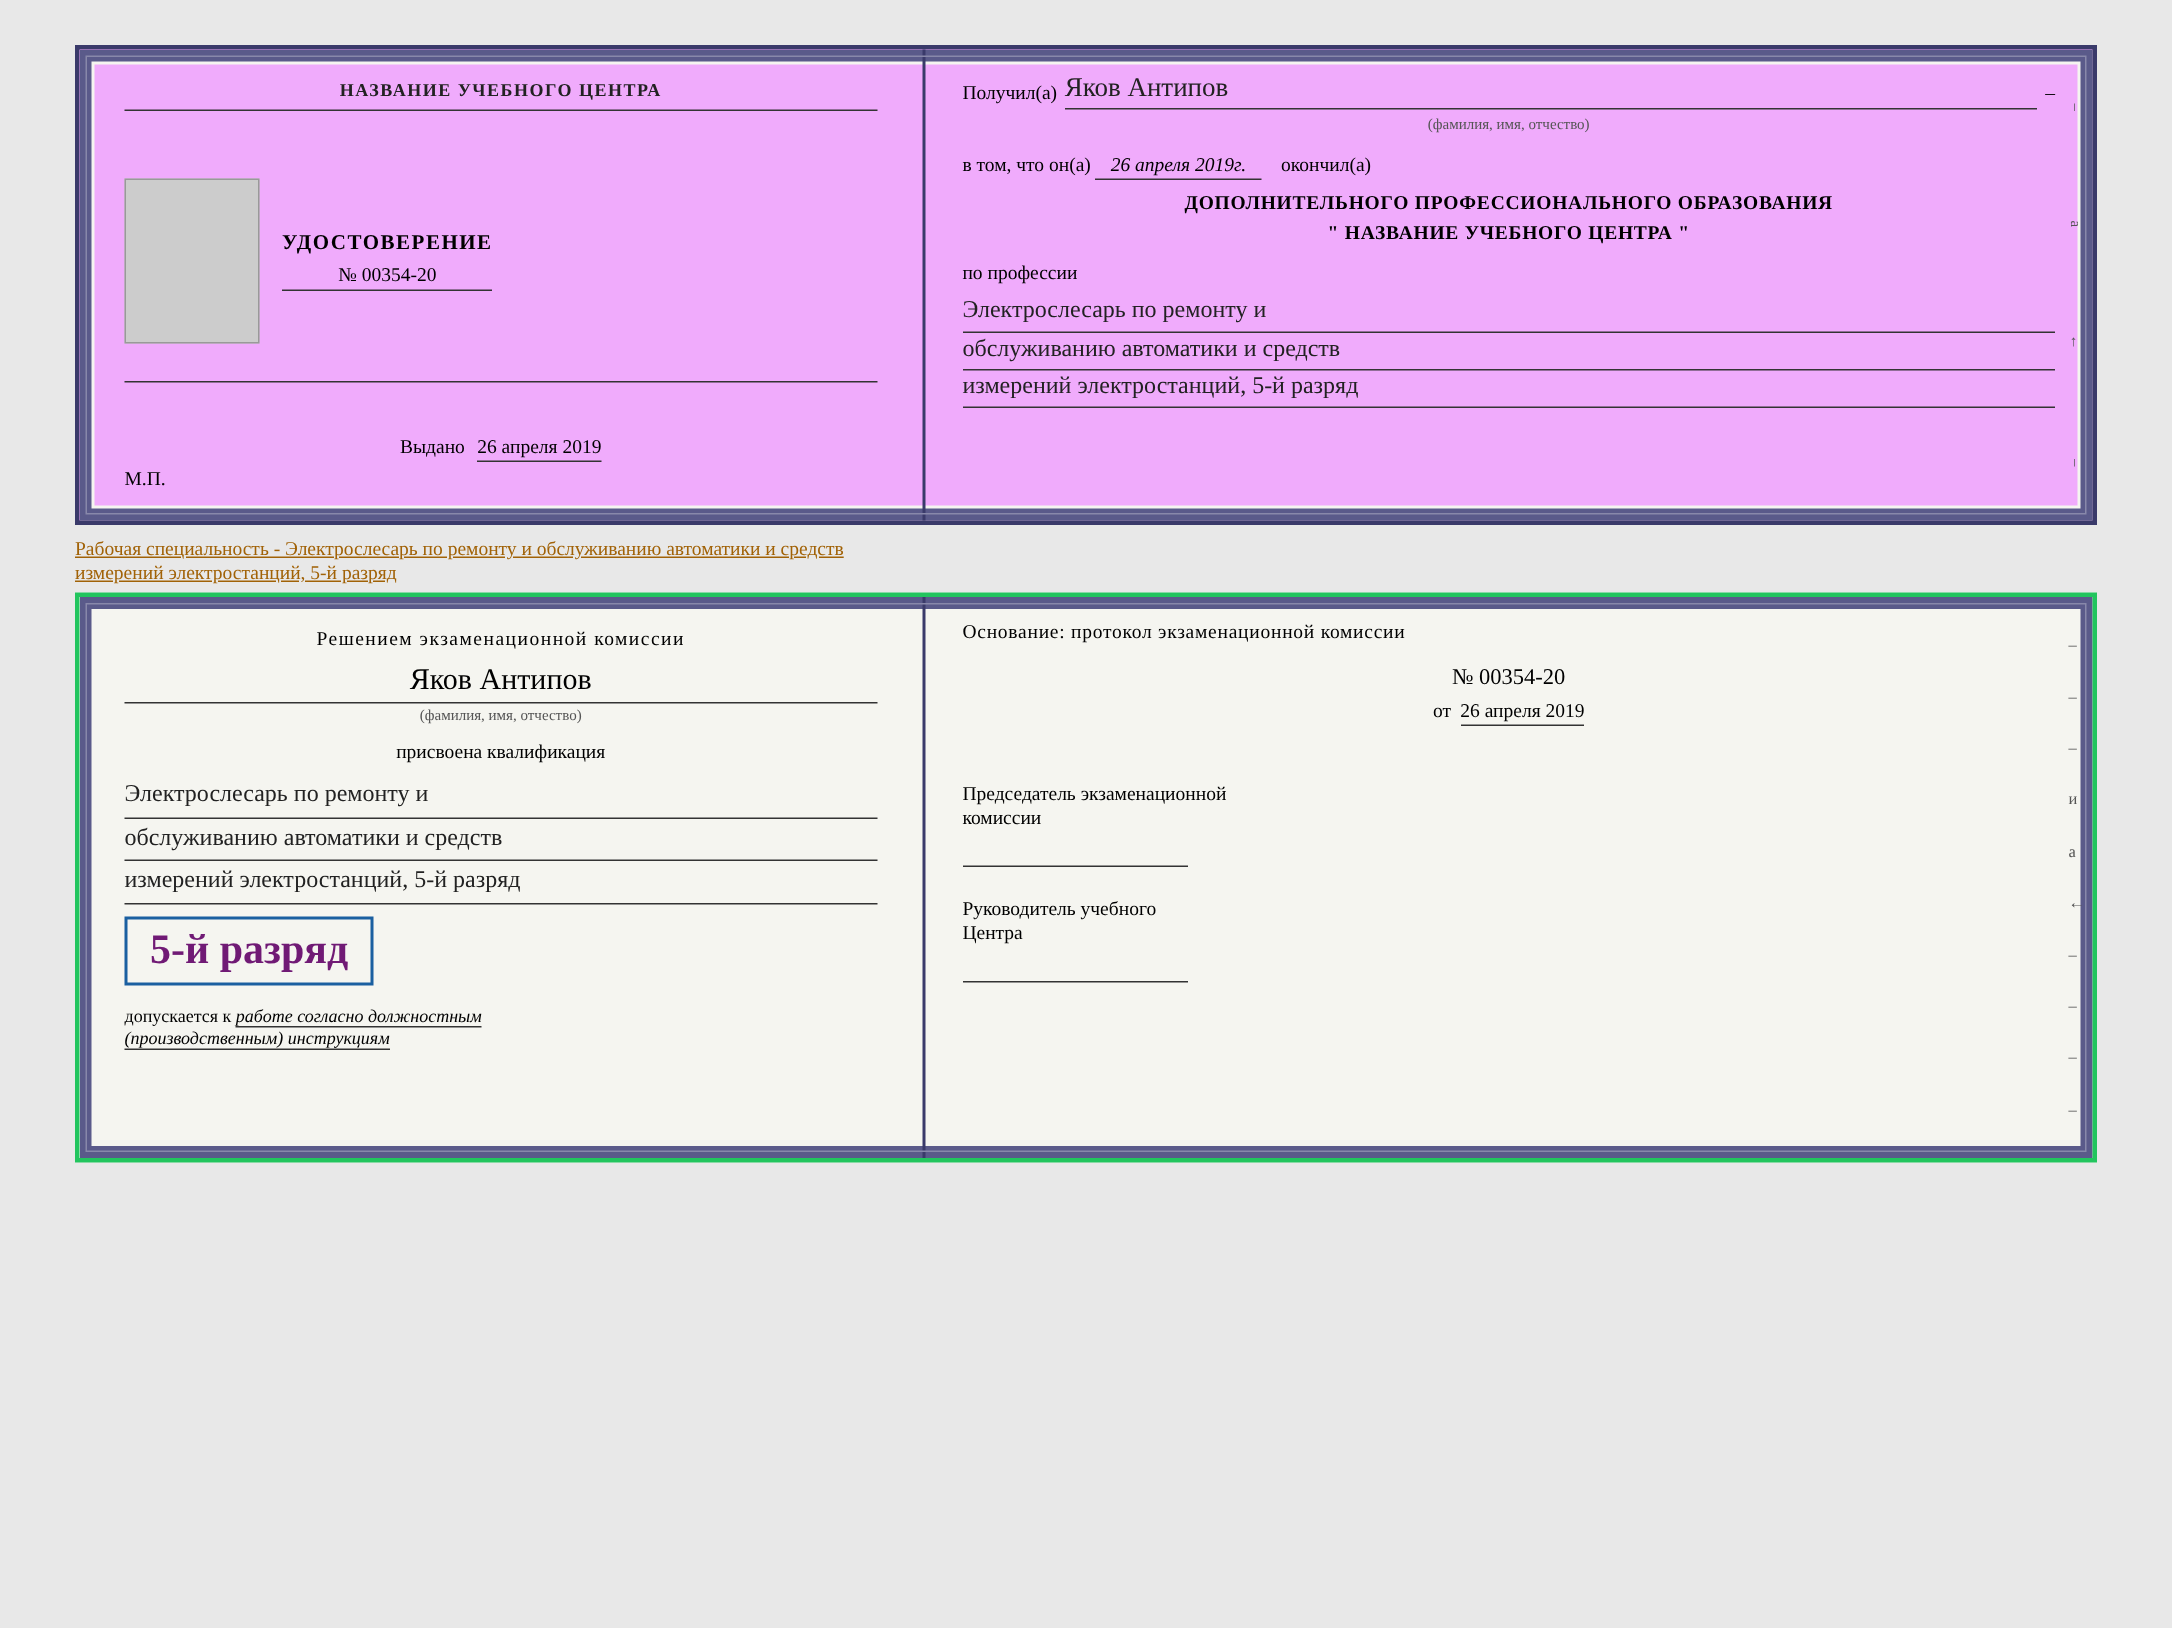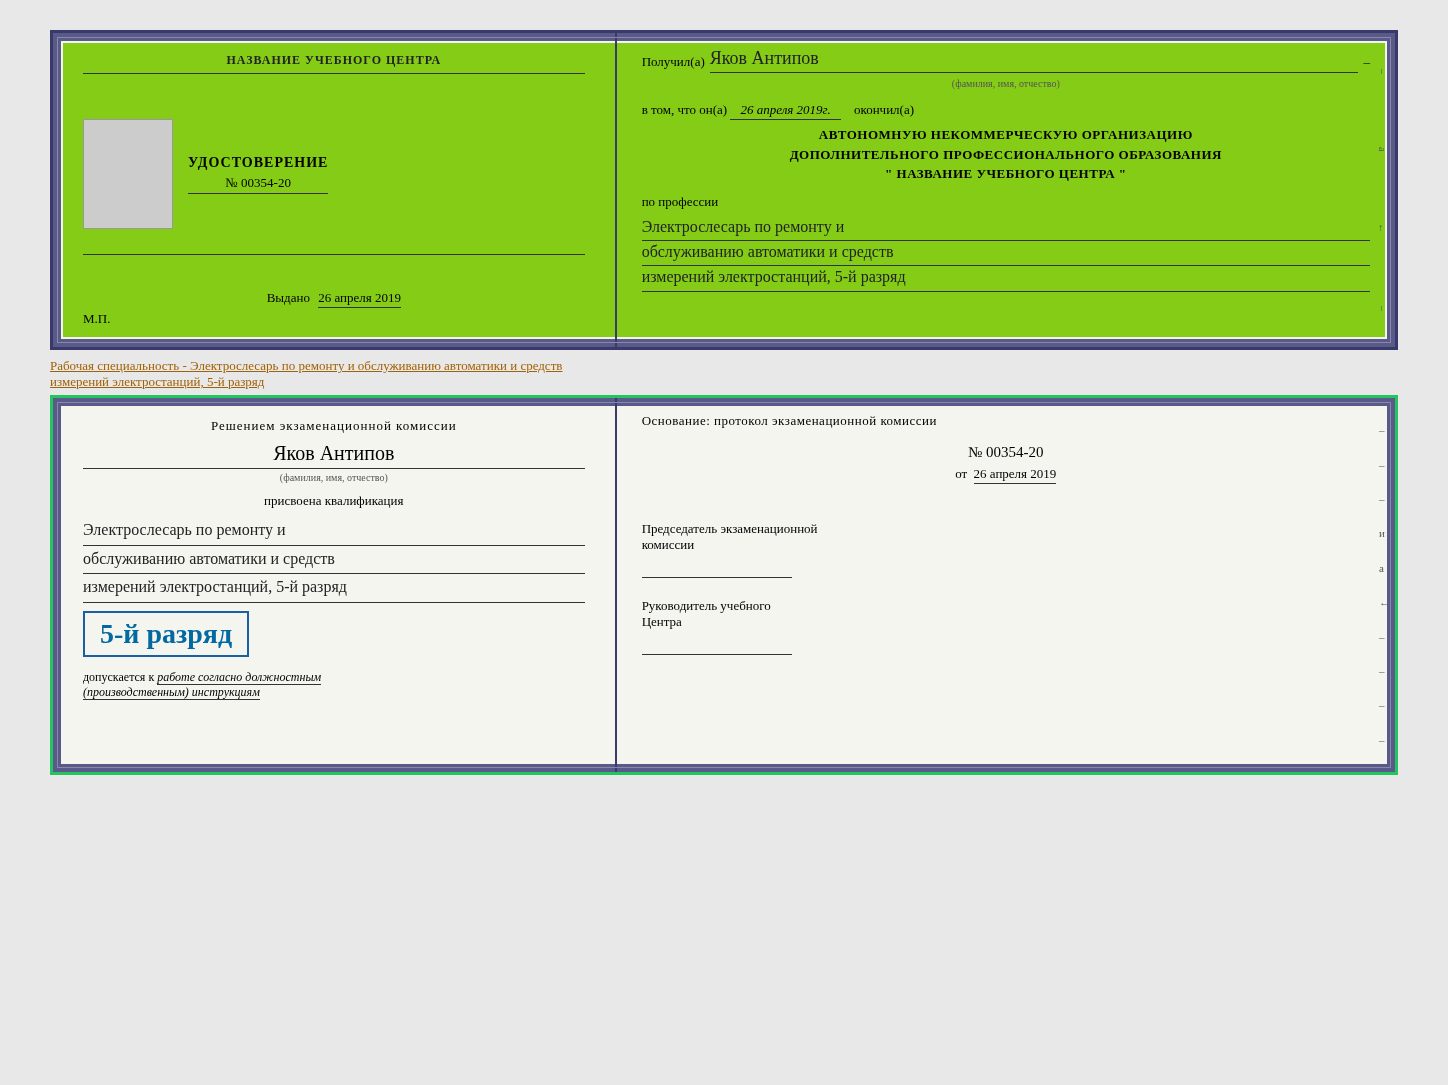--- a/index.html
+++ b/index.html
@@ -13,21 +13,21 @@
 
     .page-wrapper {
       background: #e8e8e8;
       padding: 10px 30px;
     }
 
     
     .cert-top {
       display: flex;
       border: 3px solid #3a3a6a;
-      background: #84cc16;
+      background: #f0abfc;
       margin-bottom: 0;
       min-height: 320px;
       position: relative;
     }
 
     .cert-top::before {
       content: '';
       position: absolute;
       top: 4px; left: 4px; right: 4px; bottom: 4px;
       border: 1px solid #8888aa;
@@ -295,21 +295,21 @@
     .rank-box {
       border: 2px solid #1a5fa0;
       display: inline-block;
       padding: 5px 15px;
       margin: 8px 0;
     }
 
     .rank-text {
       font-size: 28px;
       font-weight: bold;
-      color: #0369a1;
+      color: #701a75;
       font-family: 'Times New Roman', serif;
     }
 
     .dopuskaetsya {
       font-size: 12px;
       margin-top: 5px;
     }
 
     .dopuskaetsya .italic-text {
       font-style: italic;
@@ -422,21 +422,20 @@
       </div>
       <div class="fio-label">(фамилия, имя, отчество)</div>
 
       <div class="vtom-line">
         <span>в том, что он(а)</span>
         <span class="date-written">26 апреля 2019г.</span>
         <span style="margin-left:10px;">окончил(а)</span>
       </div>
 
       <div class="org-block">
-        <div>АВТОНОМНУЮ НЕКОММЕРЧЕСКУЮ ОРГАНИЗАЦИЮ</div>
         <div>ДОПОЛНИТЕЛЬНОГО ПРОФЕССИОНАЛЬНОГО ОБРАЗОВАНИЯ</div>
         <div>"   НАЗВАНИЕ УЧЕБНОГО ЦЕНТРА   "</div>
       </div>
 
       <div class="po-professii">по профессии</div>
 
       <div class="profession-written">
         <span class="underline">Электрослесарь по ремонту и</span>
         <span class="underline">обслуживанию автоматики и средств</span>
         <span class="underline">измерений электростанций, 5-й разряд</span>

